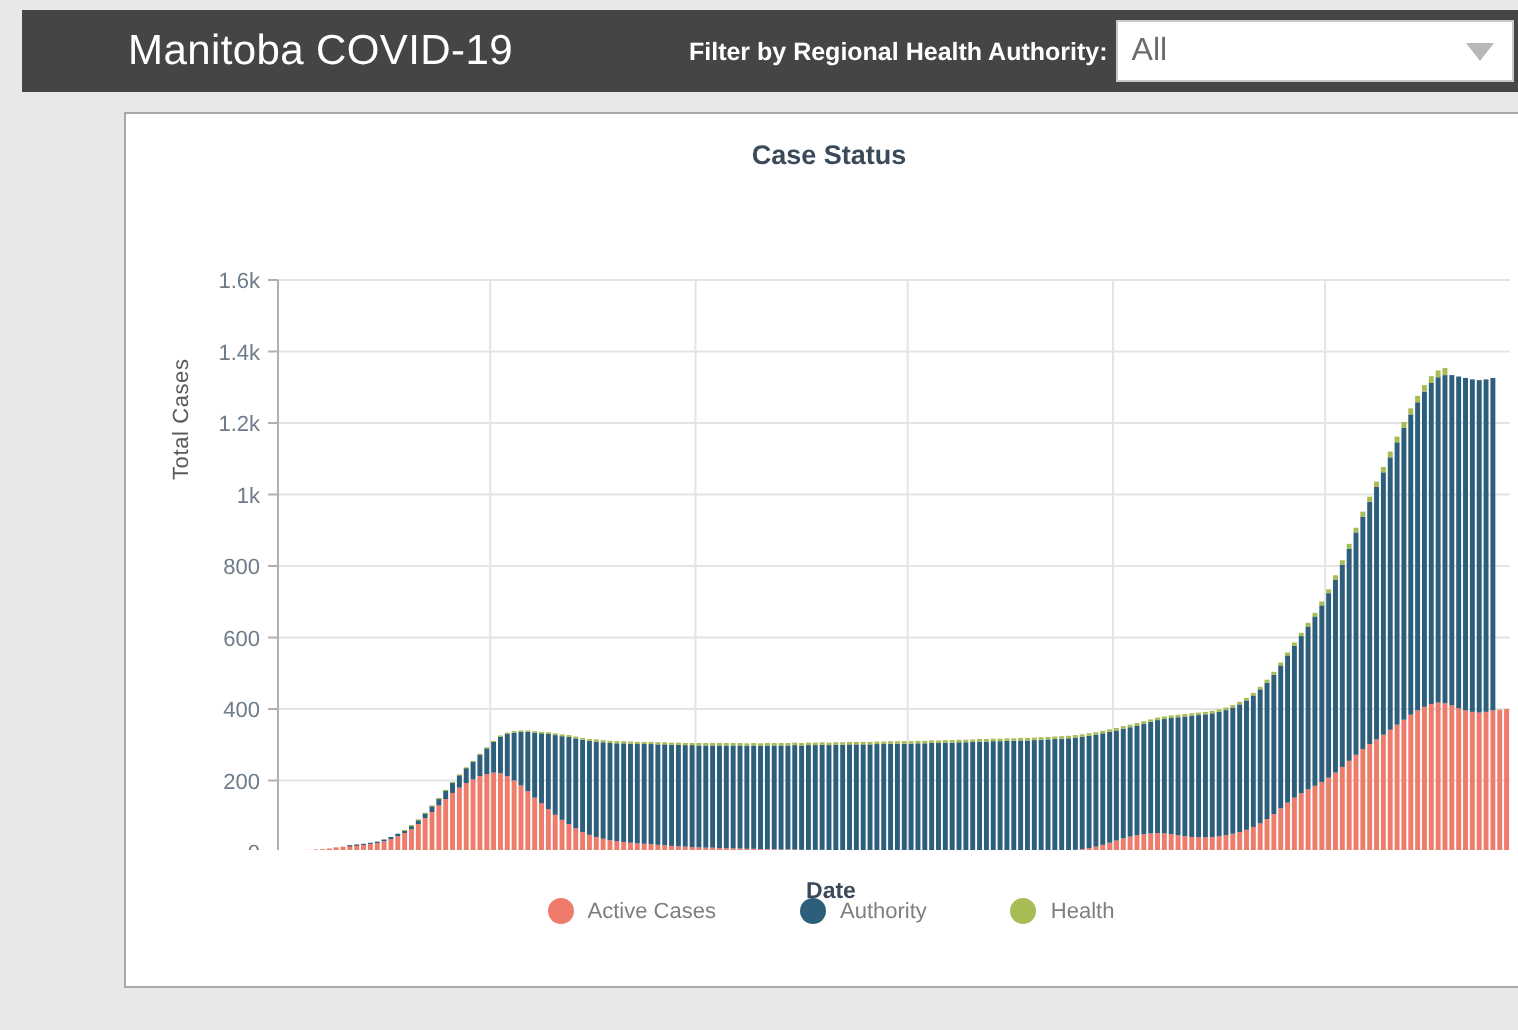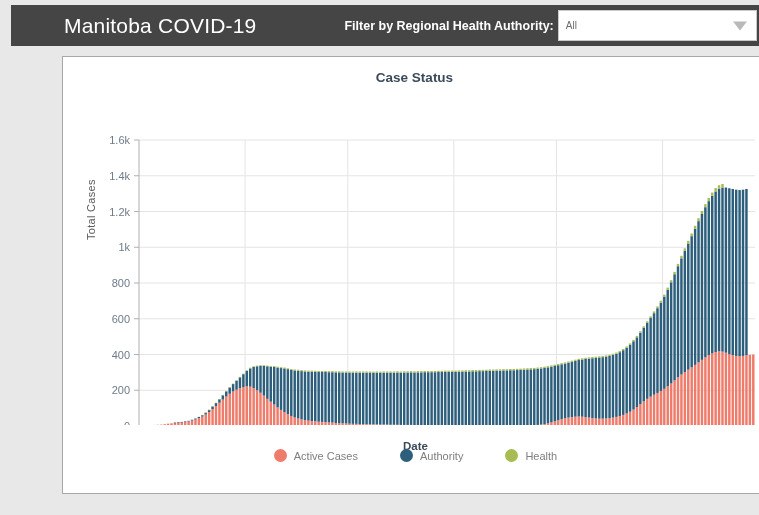--- a/index.html
+++ b/index.html
@@ -55,21 +55,21 @@
   .filter-select {
     position: relative;
     width: 197px;
     height: 29px;
     background: #ffffff;
     border: 1px solid #c9c9c9;
     display: flex;
     align-items: center;
   }
   .filter-value {
-    font-size: 10px;
+    font-size: 16px;
     color: #6b6b6b;
     margin-left: 7px;
   }
   .caret {
     position: absolute;
     right: 9px;
     top: 50%;
     transform: translateY(-50%);
     width: 0;
     height: 0;

